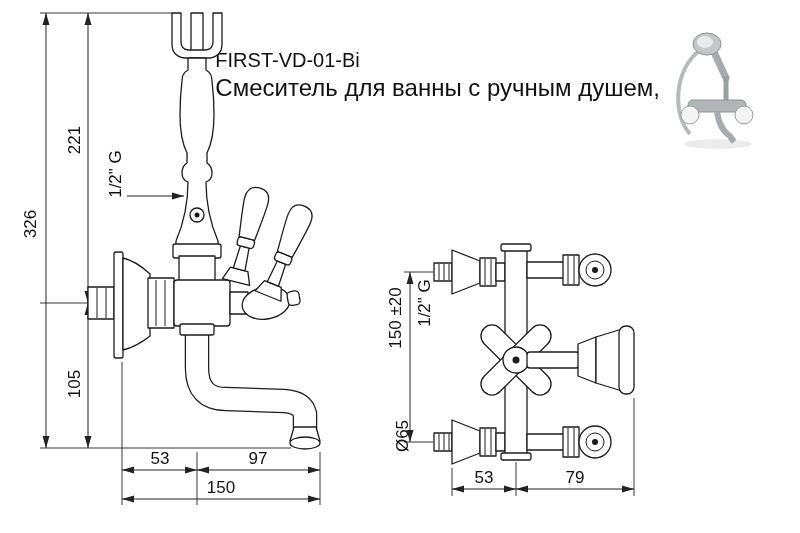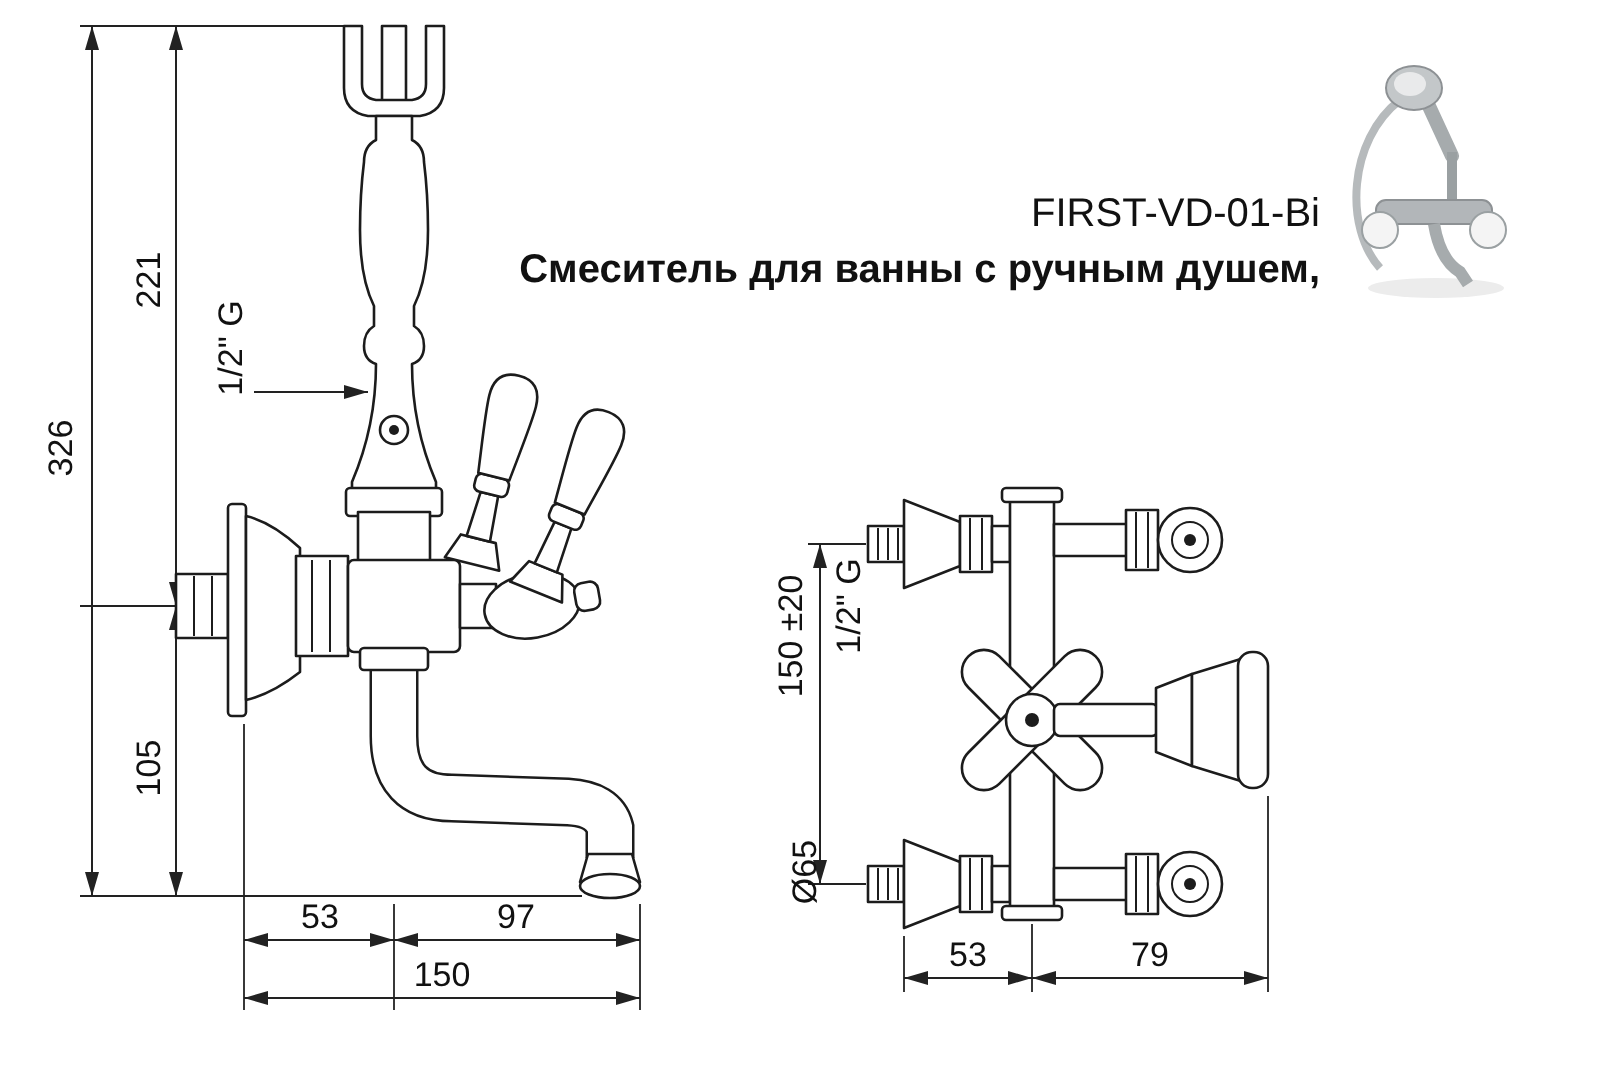--- a/index.html
+++ b/index.html
@@ -1,20 +1,20 @@
 <!DOCTYPE html>
 <html><head>
 <meta charset="utf-8">
 <style>
   html,body{margin:0;padding:0;background:#fff;}
   .page{position:relative;width:800px;height:533px;background:#fff;overflow:hidden;
         font-family:"Liberation Sans",sans-serif;color:#111;}
-  .header-text{position:absolute;top:46px;right:140px;text-align:right;line-height:28px;margin-top:47px;}
+  .header-text{position:absolute;top:46px;right:140px;text-align:left;line-height:28px;}
   .header-text .code{font-size:20px;}
-  .header-text .desc{font-size:20px;font-weight:bold;}
+  .header-text .desc{font-size:24px;}
   svg{position:absolute;left:0;top:0;}
   .outline{fill:#fff;stroke:#1c1c1c;stroke-width:1.3;stroke-linejoin:round;}
   .thin{fill:none;stroke:#1c1c1c;stroke-width:1;}
   .ext{fill:none;stroke:#222;stroke-width:0.9;}
   .dimline{fill:none;stroke:#222;stroke-width:1;marker-start:url(#arr);marker-end:url(#arr);}
   .leader{fill:none;stroke:#222;stroke-width:1;marker-end:url(#arr);}
   .dimtxt{font-family:"Liberation Sans",sans-serif;font-size:17px;fill:#111;}
 </style>
 </head>
 <body>

